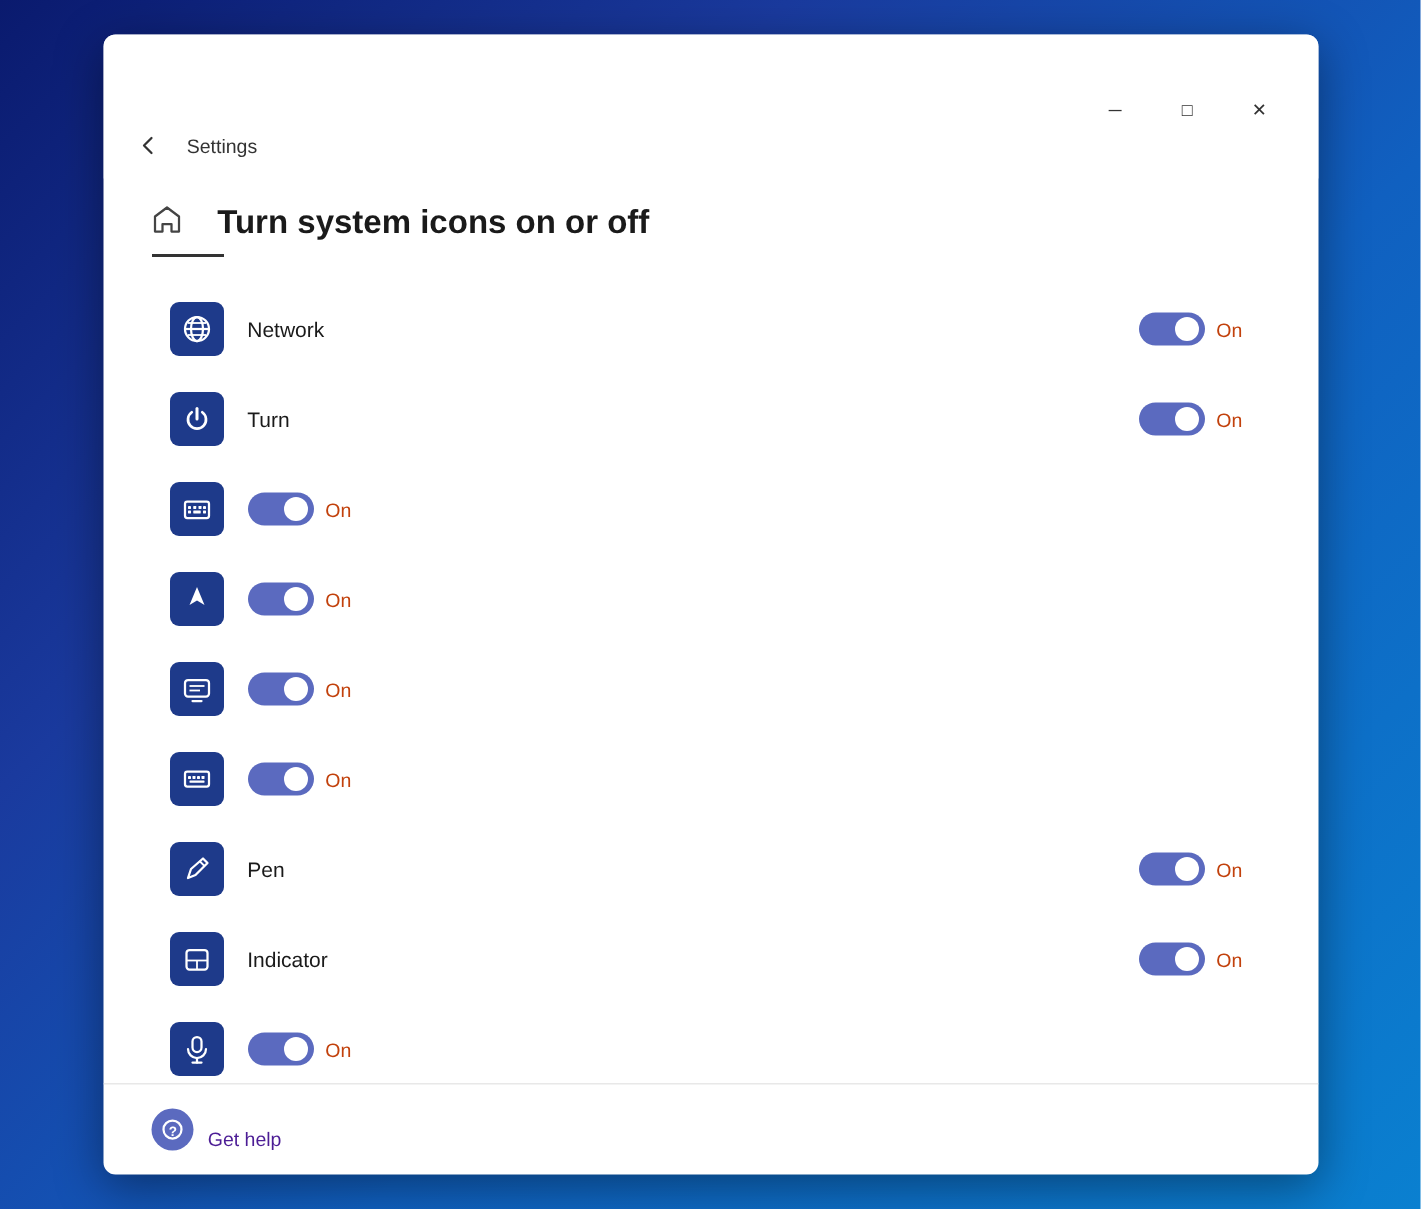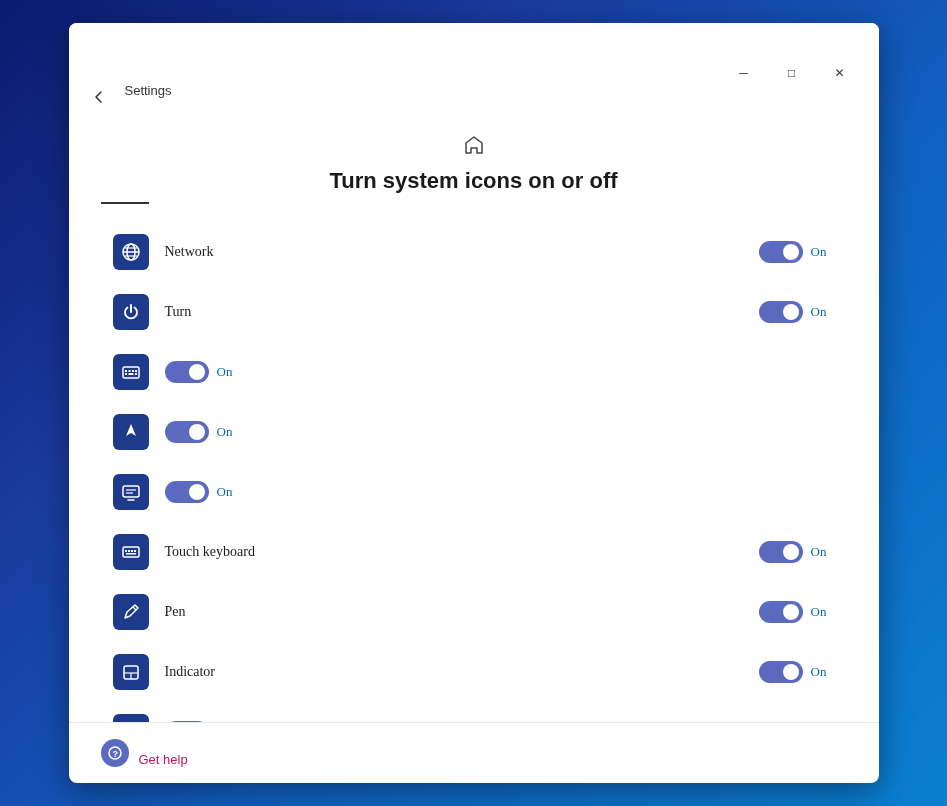--- a/index.html
+++ b/index.html
@@ -30,21 +30,21 @@
       display: flex;
       align-items: center;
       justify-content: space-between;
       padding: 12px 16px 8px 16px;
       background: #ffffff;
       flex-shrink: 0;
     }
 
     .title-bar-left {
       display: flex;
-      align-items: flex-start;
+      align-items: center;
       gap: 12px;
       margin-top: 48px;
     }
 
     .back-btn {
       width: 28px;
       height: 28px;
       border: none;
       background: transparent;
       cursor: pointer;
@@ -83,23 +83,22 @@
 
     .content {
       flex: 1;
       overflow-y: auto;
       padding: 16px 32px 16px 32px;
     }
 
     .page-header {
       display: flex;
       align-items: center;
-      gap: 8px;
+      gap: 24px;
       margin-bottom: 8px;
-      flex-direction: column;
     }
 
     .home-icon {
       font-size: 18px;
       color: #444;
     }
 
     .page-title {
       font-size: 22px;
       font-weight: 600;
@@ -110,21 +109,20 @@
       height: 2px;
       background: #333;
       width: 48px;
       margin-bottom: 20px;
     }
 
     .settings-list {
       display: flex;
       flex-direction: column;
       gap: 4px;
-      font-family: Liberation Serif, serif;
     }
 
     .setting-item {
       display: flex;
       align-items: center;
       padding: 10px 12px;
       border-radius: 6px;
     }
 
     .setting-icon {
@@ -173,21 +171,21 @@
       background: white;
       border-radius: 50%;
       position: absolute;
       top: 3px;
       right: 4px;
       transition: left 0.2s;
     }
 
     .toggle-label {
       font-size: 13px;
-      color: #0369a1;
+      color: #c2410c;
       width: 24px;
     }
 
     .footer {
       padding: 16px 32px;
       border-top: 1px solid #e8e8e8;
       display: flex;
       align-items: center;
       gap: 10px;
       flex-shrink: 0;
@@ -199,21 +197,21 @@
       background: #5b6abf;
       border-radius: 50%;
       display: flex;
       align-items: center;
       justify-content: center;
       color: white;
       font-size: 14px;
     }
 
     .get-help-link {
-      color: #be185d;
+      color: #4c1d95;
       font-size: 13px;
       cursor: pointer;
       text-decoration: none;
       margin-top: 12px;
     }
   </style>
 </head>
 <body>
 
 <div class="window">
@@ -338,21 +336,20 @@
         <div class="setting-icon">
           <svg width="20" height="20" viewBox="0 0 20 20" fill="none">
             <rect x="2" y="5" width="16" height="10" rx="1.5" stroke="white" stroke-width="1.5"></rect>
             <rect x="4" y="8" width="2" height="2" fill="white" rx="0.3"></rect>
             <rect x="7" y="8" width="2" height="2" fill="white" rx="0.3"></rect>
             <rect x="10" y="8" width="2" height="2" fill="white" rx="0.3"></rect>
             <rect x="13" y="8" width="2" height="2" fill="white" rx="0.3"></rect>
             <rect x="5" y="11" width="10" height="1.5" fill="white" rx="0.3"></rect>
           </svg>
         </div>
-        <span class="setting-name">Touch keyboard</span>
         <div class="toggle-container">
           <div class="toggle on">
             <div class="toggle-knob"></div>
           </div>
           <span class="toggle-label">On</span>
         </div>
       </div>
 
       <div class="setting-item">
         <div class="setting-icon">

